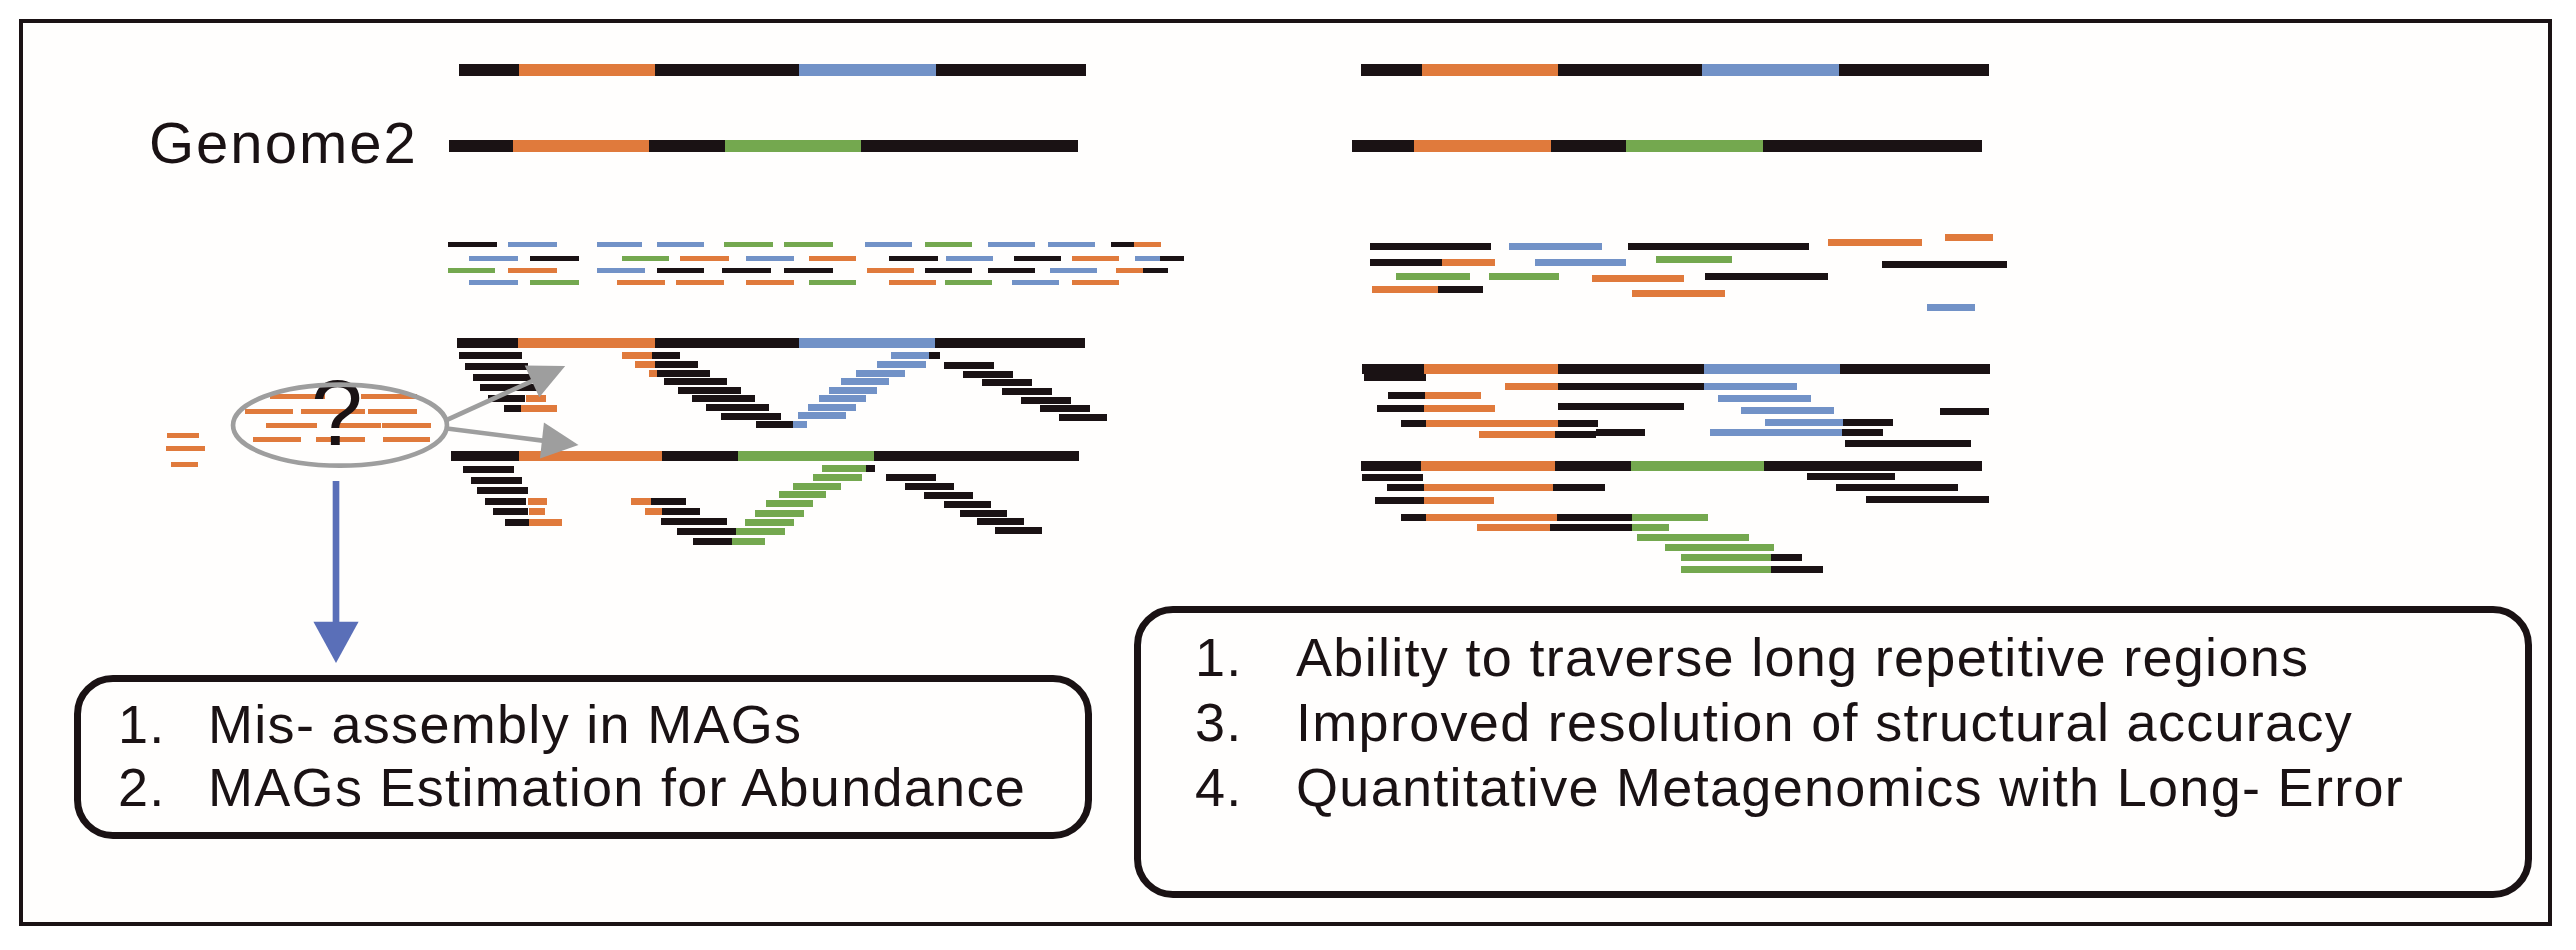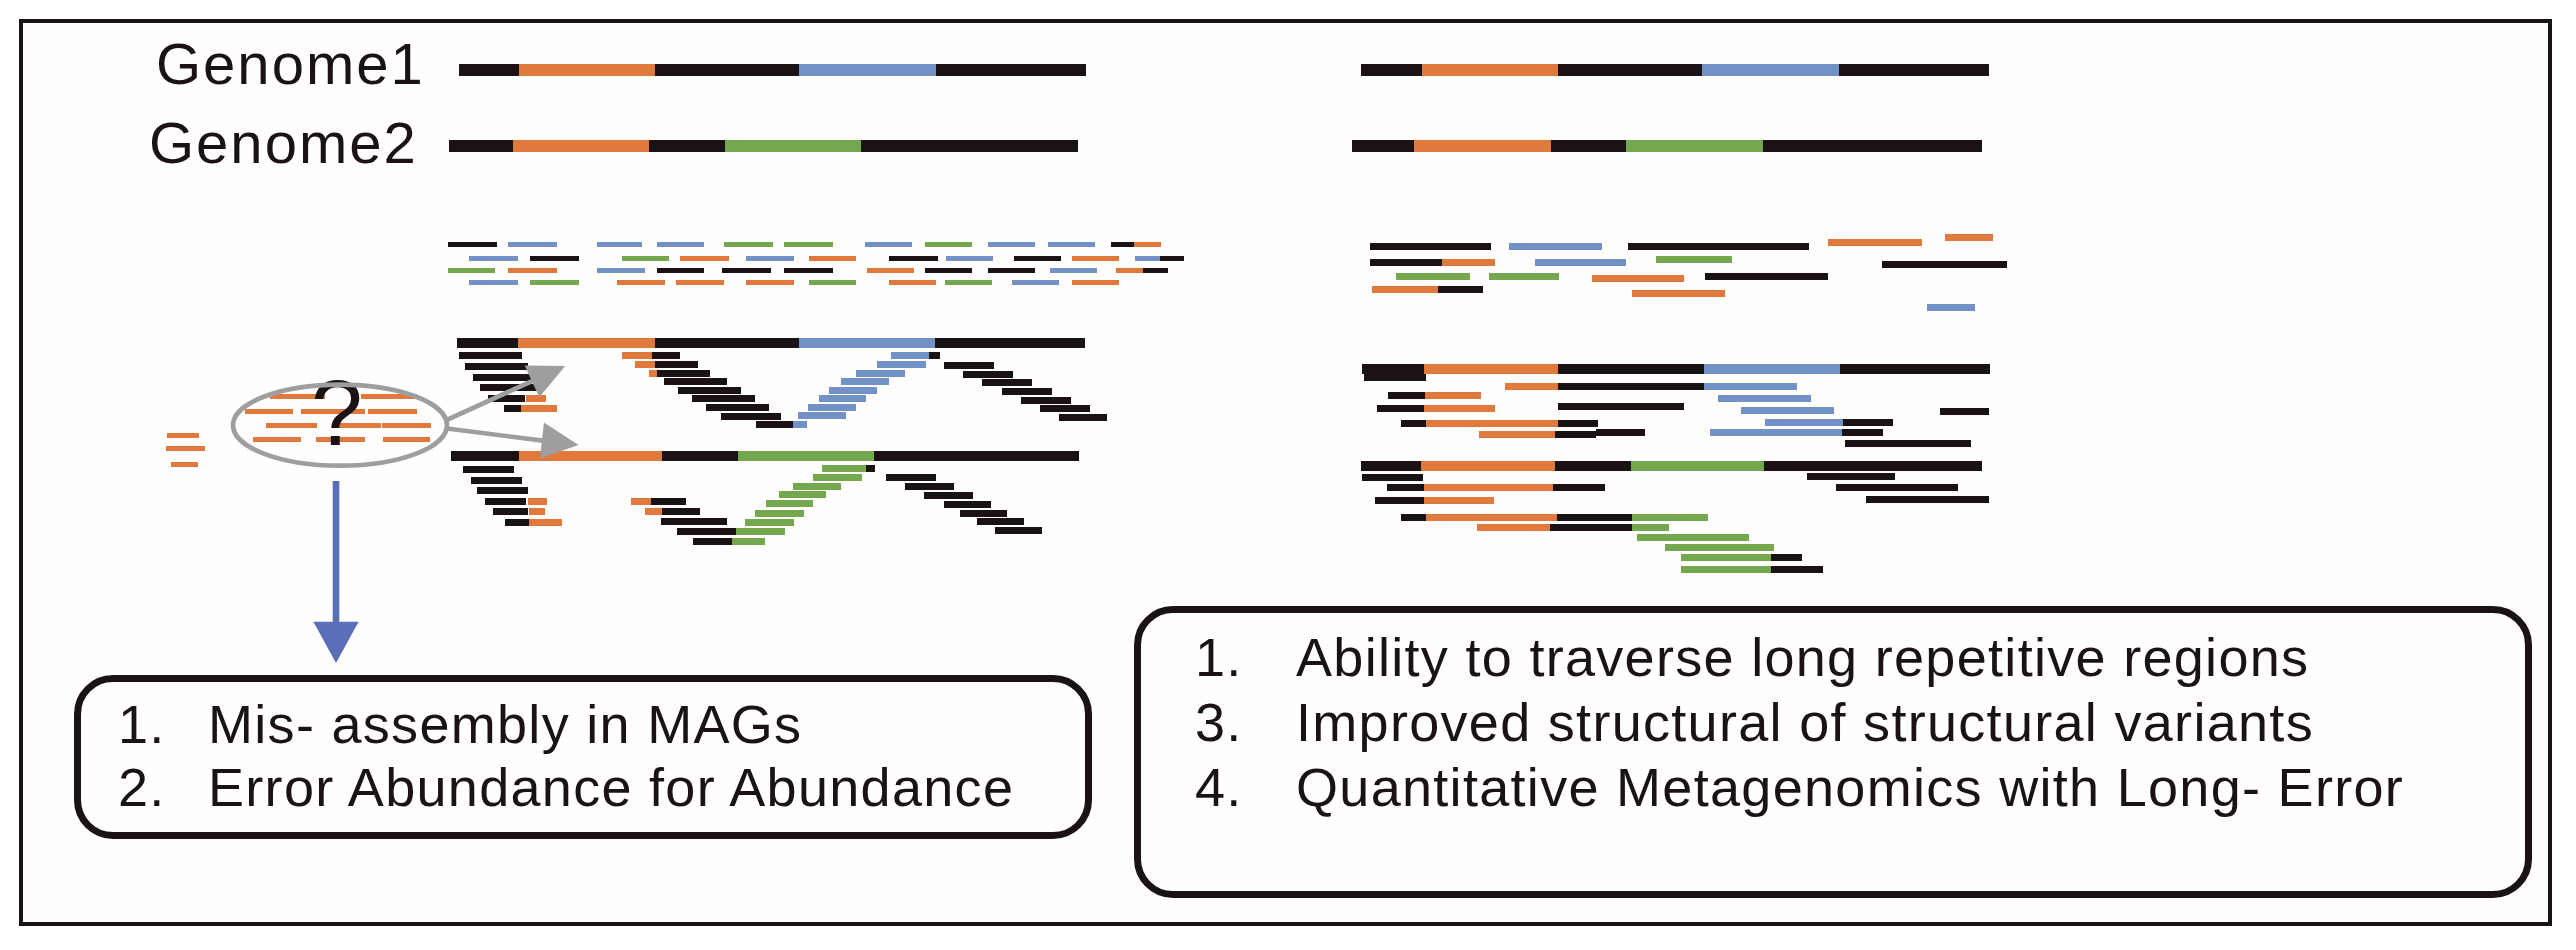--- a/index.html
+++ b/index.html
@@ -35,21 +35,20 @@
   #box-right .bline{line-height:65px;}
   #box-right .num{display:inline-block;width:101px;}
   #overlay{position:absolute;left:0;top:0;pointer-events:none;}
 </style>
 </head>
 <body>
 
 <div id="canvas">
   <div id="frame"></div>
 
-  <div class="lbl" id="lbl-genome1">Genome1</div>
   <div class="lbl" id="lbl-genome2">Genome2</div>
 
   <div id="bars-layer">
       <div class="read" style="left: 459px; top: 64px; height: 12px;">
         <span style="width: 60px; background: rgb(26, 18, 20);"></span>
         <span style="width: 136px; background: rgb(224, 122, 60);"></span>
         <span style="width: 144px; background: rgb(26, 18, 20);"></span>
         <span style="width: 137px; background: rgb(114, 146, 199);"></span>
         <span style="width: 150px; background: rgb(26, 18, 20);"></span>
       </div>
@@ -628,29 +627,29 @@
     <polygon points="870,670 812,690 818,636" fill="#9e9e9e"></polygon>
     <line x1="505" y1="724" x2="505" y2="940" stroke-width="10" stroke="#5a6fb8"></line>
     <polygon points="471,936 539,936 505,998" fill="#5a6fb8"></polygon>
   </svg>
 
   <div class="rbox" id="box-left">
     <div class="bline">
       <span class="num">1.</span><span>Mis- assembly in MAGs</span>
     </div>
     <div class="bline">
-      <span class="num">2.</span><span>Error Abundance for Abundance</span>
+      <span class="num">2.</span><span>MAGs Estimation for Abundance</span>
     </div>
   </div>
 
   <div class="rbox" id="box-right">
     <div class="bline">
       <span class="num">1.</span><span>Ability to traverse long repetitive regions</span>
     </div>
     <div class="bline">
-      <span class="num">3.</span><span>Improved structural of structural variants</span>
+      <span class="num">3.</span><span>Improved resolution of structural accuracy</span>
     </div>
     <div class="bline">
       <span class="num">4.</span><span>Quantitative Metagenomics with Long- Error</span>
     </div>
   </div>
 </div>
 
 
 </body></html>

